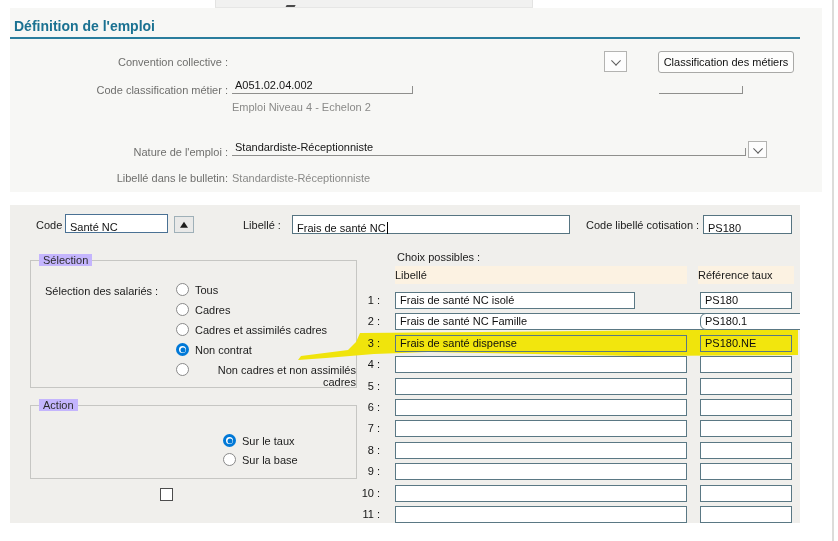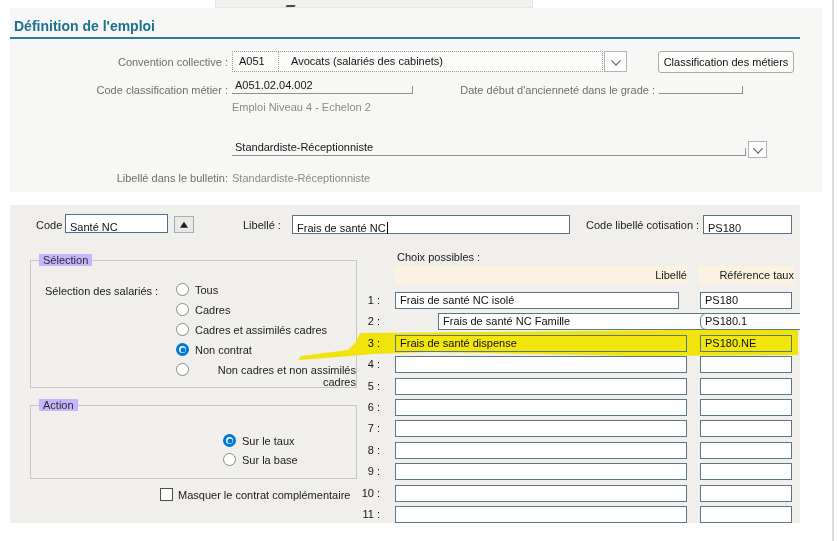--- a/index.html
+++ b/index.html
@@ -59,21 +59,21 @@
   .groupbox-title { position:absolute; left:8px; top:-7px; background:#c4b5fd; padding:0 4px; color:#2b2b2b; }
 
   .radio { width:13px; height:13px; border-radius:50%; background:#fff; border:1px solid #8a8a8a; }
   .radio.checked { border:3px solid #0078d7; }
   .radio.checked::after { content:""; position:absolute; left:50%; top:50%; width:5px; height:5px;
                           border-radius:50%; background:#0078d7; transform:translate(-50%,-50%); }
   .radio-label { color:#1c1c1c;text-align:right; }
 
   .checkbox { width:13px; height:13px; background:#fff; border:1px solid #4d4d4d; }
 
-  .col-header { background:#fcf2e2; color:#191919; text-align:right; line-height:18px; }
+  .col-header { background:#fcf2e2; color:#191919; text-align:left; line-height:18px; }
 
   .row-num { width:30px; text-align:right; color:#141414; }
   .cell { background:#fff; border:1px solid #5a7884; height:17px; padding:1px 4px; color:#101010;
           white-space:nowrap; overflow:hidden; }
   .cell.hl { background:#f2e60d; }
   .row-num.hl-num { z-index:3; }
 
   .marker { left:288px; top:124px; width:500px; height:32px; background:#f0e40c;
             clip-path:polygon(62px 4px, 500px 0px, 500px 26px, 340px 27px, 130px 23px, 76px 25px,
                               28px 29px, 0px 31px, 3px 27px, 50px 21px, 58px 13px);
@@ -87,37 +87,32 @@
 
   <div class="abs top-cut"></div>
   <div class="abs top-cut-mark"></div>
   <div class="abs right-edge"></div>
 
   <div class="abs top-section"></div>
   <div class="abs section-title">Définition de l'emploi</div>
   <div class="abs section-rule"></div>
 
   <div class="abs flabel" style="left:0;top:56px;width:228px;">Convention collective :</div>
-  <div class="abs combo-box">
-    <span class="combo-code">A051</span>
-    <span class="combo-sep"></span>
-    <span class="combo-name">Avocats (salariés des cabinets)</span>
-  </div>
   <div class="abs dd-btn" style="left:604px;top:51px;width:23px;height:21px;">
     <span class="chev"></span>
   </div>
   <div class="abs push-btn" style="left:658px;top:51px;width:136px;height:22px;">Classification des métiers</div>
 
   <div class="abs flabel" style="left:0;top:84px;width:228px;">Code classification métier :</div>
   <div class="abs ul-field" style="left:232px;top:78px;width:181px;">A051.02.04.002</div>
-  <div class="abs flabel" style="left:420px;top:84px;width:235px;">Date début d'ancienneté dans le grade :</div>
   <div class="abs ul-field" style="left:659px;top:78px;width:84px;height:16px;"></div>
 
   <div class="abs fvalue-gray" style="left:232px;top:101px;">Emploi Niveau 4 - Echelon 2</div>
 
+  <div class="abs flabel" style="left:0;top:146px;width:228px;">Nature de l'emploi :</div>
   <div class="abs ul-field" style="left:232px;top:140px;width:514px;">Standardiste-Réceptionniste</div>
   <div class="abs dd-btn" style="left:748px;top:141px;width:19px;height:17px;">
     <span class="chev"></span>
   </div>
 
   <div class="abs flabel" style="left:0;top:172px;width:228px;">Libellé dans le bulletin:</div>
   <div class="abs fvalue-gray" style="left:232px;top:172px;">Standardiste-Réceptionniste</div>
 
   <div class="abs panel">
 
@@ -155,34 +150,33 @@
 
     <div class="abs groupbox" style="left:20px;top:200px;width:327px;height:74px;">
       <span class="groupbox-title">Action</span>
       <div class="abs radio checked" style="left:192px;top:28px;"></div>
       <div class="abs radio-label" style="left:211px;top:29px;">Sur le taux</div>
       <div class="abs radio" style="left:192px;top:47px;"></div>
       <div class="abs radio-label" style="left:211px;top:48px;">Sur la base</div>
     </div>
 
     <div class="abs checkbox" style="left:150px;top:283px;"></div>
-    <div class="abs" style="left:168px;top:284px;">Masquer le contrat complémentaire</div>
 
     <div class="abs" style="left:387px;top:46px;">Choix possibles :</div>
     <div class="abs col-header" style="left:385px;top:61px;width:292px;height:18px;">Libellé</div>
     <div class="abs col-header" style="left:688px;top:61px;width:96px;height:18px;">Référence taux</div>
 
     <div class="abs marker"></div>
 
     <div class="abs row-num" style="left:340px;top:89px;">1 :</div>
-    <div class="abs cell cell-layer" style="left:385px;top:87px;width:284px;">Frais de santé NC isolé</div>
+    <div class="abs cell cell-layer" style="left:385px;top:87px;width:240px;">Frais de santé NC isolé</div>
     <div class="abs cell cell-layer" style="left:690px;top:87px;width:92px;">PS180</div>
 
     <div class="abs row-num" style="left:340px;top:110px;">2 :</div>
-    <div class="abs cell cell-layer" style="left:385px;top:108px;width:268px;margin-left:43px;">Frais de santé NC Famille</div>
+    <div class="abs cell cell-layer" style="left:385px;top:108px;width:328px;">Frais de santé NC Famille</div>
     <div class="abs cell cell-layer" style="left:690px;top:108px;width:108px;border-radius:6px;">PS180.1</div>
 
     <div class="abs row-num hl-num" style="left:340px;top:132px;">3 :</div>
     <div class="abs cell cell-layer hl" style="left:385px;top:130px;width:292px;">Frais de santé dispense</div>
     <div class="abs cell cell-layer hl" style="left:690px;top:130px;width:92px;">PS180.NE</div>
 
     <div class="abs row-num" style="left:340px;top:153px;">4 :</div>
     <div class="abs cell cell-layer" style="left:385px;top:151px;width:292px;"></div>
     <div class="abs cell cell-layer" style="left:690px;top:151px;width:92px;"></div>
 

